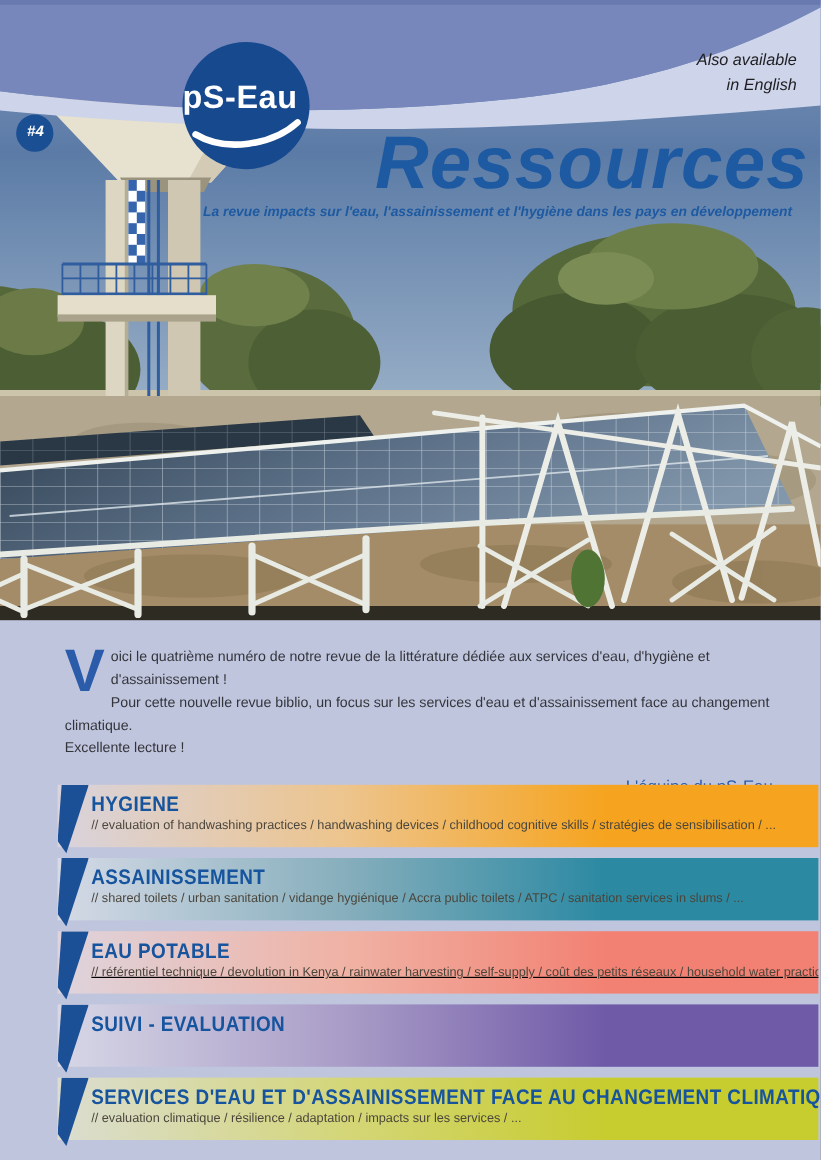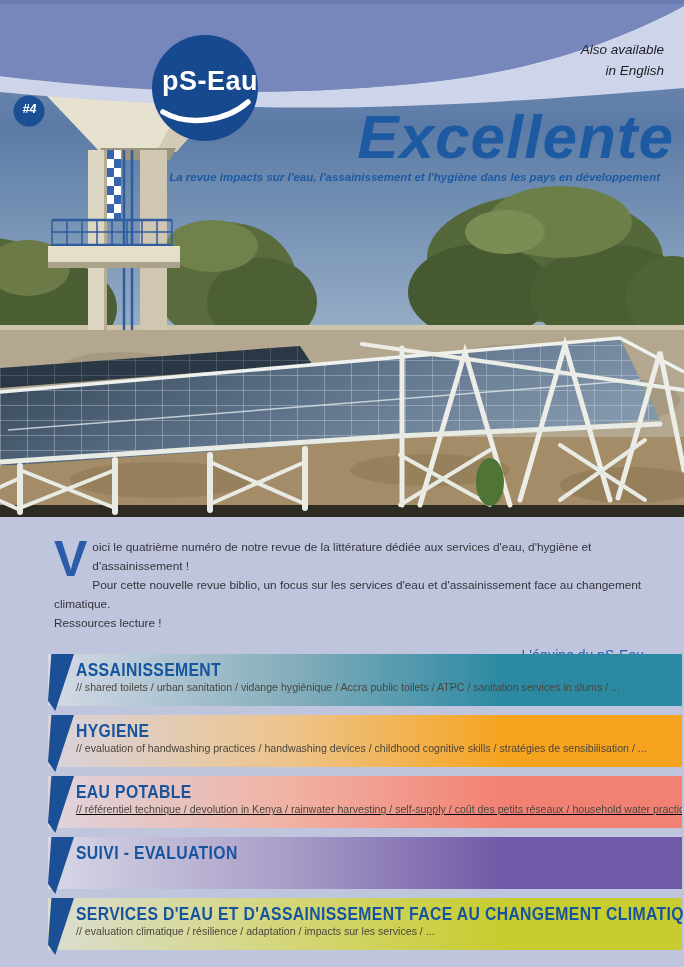--- a/index.html
+++ b/index.html
@@ -12,21 +12,21 @@
   .photo-svg{position:absolute;top:0;left:0;display:block;}
   .also-available{
     position:absolute;top:40px;right:20px;text-align:right;
     font-style:italic;font-size:13.5px;line-height:1.55;color:#1e1e22;
   }
   .badge-text{
     position:absolute;left:14px;top:102px;width:31px;text-align:center;
     color:#fff;font-weight:bold;font-style:italic;font-size:12.5px;
   }
   .logo-text{
-    position:absolute;left:152px;top:66px;width:106px;text-align:right;
+    position:absolute;left:152px;top:66px;width:106px;text-align:left;
     color:#fff;font-weight:bold;font-size:27px;letter-spacing:.5px;
   }
   .masthead-title{
     position:absolute;top:106px;right:10px;
     color:#1d5aa2;font-size:62px;font-weight:bold;font-style:italic;
     letter-spacing:1px;line-height:1;white-space:nowrap;
   }
   .masthead-tagline{
     position:absolute;top:171px;right:24px;
     color:#1d5aa2;font-size:11.5px;font-weight:bold;font-style:italic;
@@ -216,43 +216,43 @@
 
   <div class="also-available">
     <span>Also  available</span><br>
     <span>in English</span>
   </div>
 
   <div class="badge-text">#4</div>
 
   <div class="logo-text">pS-Eau</div>
 
-  <div class="masthead-title">Excellente</div>
+  <div class="masthead-title">Ressources</div>
 
   <div class="masthead-tagline">La revue impacts sur l'eau, l'assainissement  et l'hygiène dans les pays en développement</div>
 
   <div class="intro">
     <span class="dropcap">V</span>
     <span>oici le quatrième numéro de notre revue de la littérature dédiée aux services d'eau, d'hygiène et d'assainissement !</span><br>
     <span>Pour cette nouvelle revue biblio, un focus sur les services d'eau et d'assainissement face au changement climatique.</span><br>
-    <span>Ressources lecture !</span>
+    <span>Excellente lecture !</span>
     <div class="signature">L'équipe du pS-Eau</div>
   </div>
 
   <div class="sections">
+      <div class="section-row" style="background: linear-gradient(90deg, rgb(217, 211, 221) 0%, rgb(237, 196, 140) 38%, rgb(246, 164, 31) 72%, rgb(246, 164, 31) 100%);">
+      <span class="flag"></span>
+      <div class="s-title">HYGIENE</div>
+      <div class="s-keywords">// evaluation of handwashing practices / handwashing devices / childhood cognitive skills / stratégies de sensibilisation / ...</div>
+    </div>
       <div class="section-row" style="background: linear-gradient(90deg, rgb(213, 218, 230) 0%, rgb(134, 174, 188) 38%, rgb(43, 137, 162) 72%, rgb(43, 137, 162) 100%);">
       <span class="flag"></span>
       <div class="s-title">ASSAINISSEMENT</div>
       <div class="s-keywords">// shared toilets / urban sanitation / vidange hygiénique / Accra public toilets / ATPC / sanitation services in slums / ...</div>
     </div>
-      <div class="section-row" style="background: linear-gradient(90deg, rgb(217, 211, 221) 0%, rgb(237, 196, 140) 38%, rgb(246, 164, 31) 72%, rgb(246, 164, 31) 100%);">
-      <span class="flag"></span>
-      <div class="s-title">HYGIENE</div>
-      <div class="s-keywords">// evaluation of handwashing practices / handwashing devices / childhood cognitive skills / stratégies de sensibilisation / ...</div>
-    </div>
       <div class="section-row" style="background: linear-gradient(90deg, rgb(222, 212, 221) 0%, rgb(240, 178, 164) 38%, rgb(242, 129, 115) 72%, rgb(242, 129, 115) 100%); text-decoration: underline;">
       <span class="flag"></span>
       <div class="s-title">EAU POTABLE</div>
       <div class="s-keywords">// référentiel technique / devolution in Kenya / rainwater harvesting / self-supply / coût des petits réseaux / household water practices / ...</div>
     </div>
       <div class="section-row" style="background: linear-gradient(90deg, rgb(215, 215, 230) 0%, rgb(169, 156, 199) 38%, rgb(111, 90, 168) 72%, rgb(111, 90, 168) 100%);">
       <span class="flag"></span>
       <div class="s-title">SUIVI - EVALUATION</div>
     </div>
       <div class="section-row" style="background: linear-gradient(90deg, rgb(219, 221, 209) 0%, rgb(212, 214, 120) 38%, rgb(199, 204, 47) 72%, rgb(199, 204, 47) 100%);">

